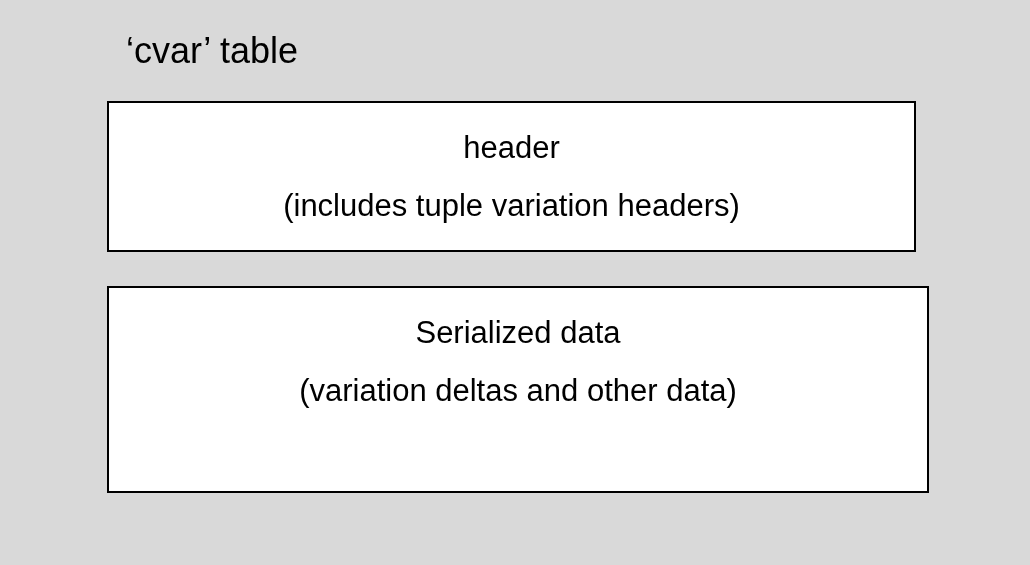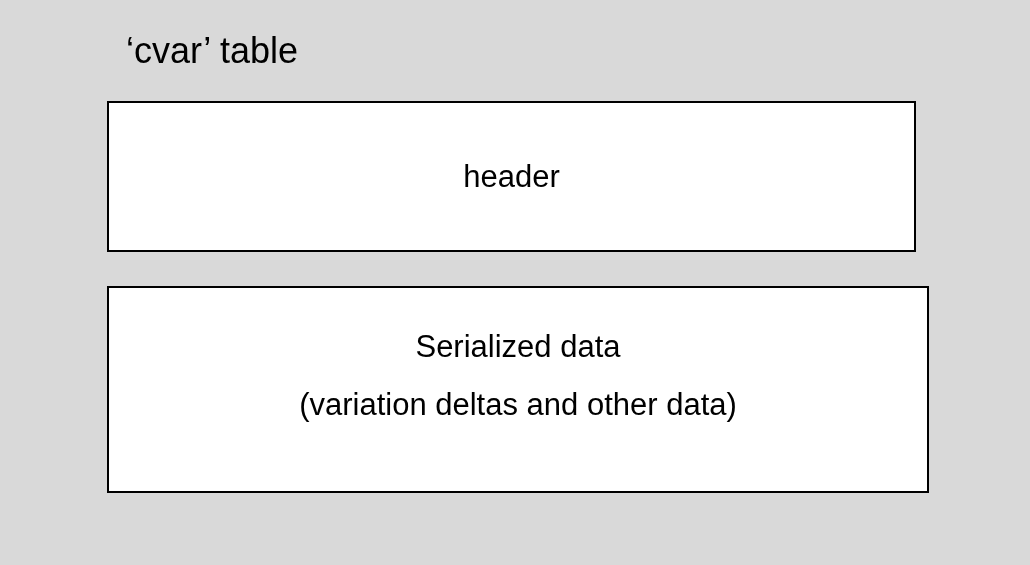--- a/index.html
+++ b/index.html
@@ -36,33 +36,34 @@
     width: 809px;
     height: 151px;
     display: flex;
     flex-direction: column;
     justify-content: center;
   }
   .box-serialized {
     top: 286px;
     width: 822px;
     height: 207px;
-    padding-top: 30px;
+    padding-top: 16px;
   }
   .box-line {
     font-size: 31px;
     line-height: 58px;
     white-space: nowrap;
   }
 </style>
 </head>
 <body>
 
 <div class="diagram-title">‘cvar’ table</div>
 
 <div class="box box-header">
   <div class="box-line">header</div>
+  <div class="box-line">(includes tuple variation headers)</div>
 </div>
 
 <div class="box box-serialized">
   <div class="box-line">Serialized data</div>
   <div class="box-line">(variation deltas and other data)</div>
 </div>
 
 </body></html>

